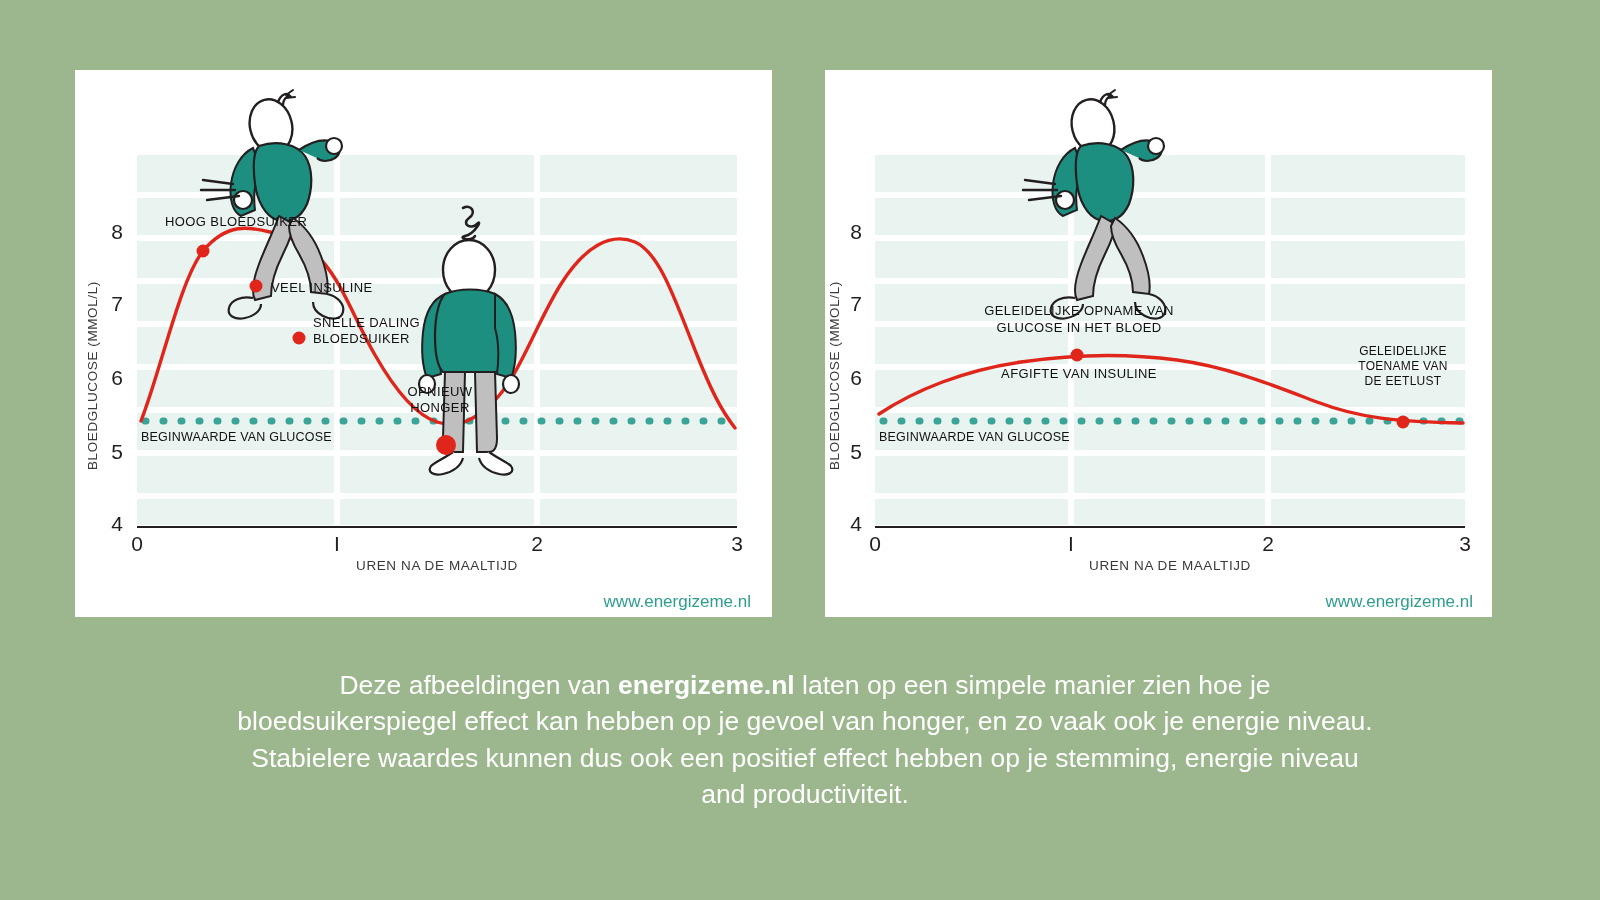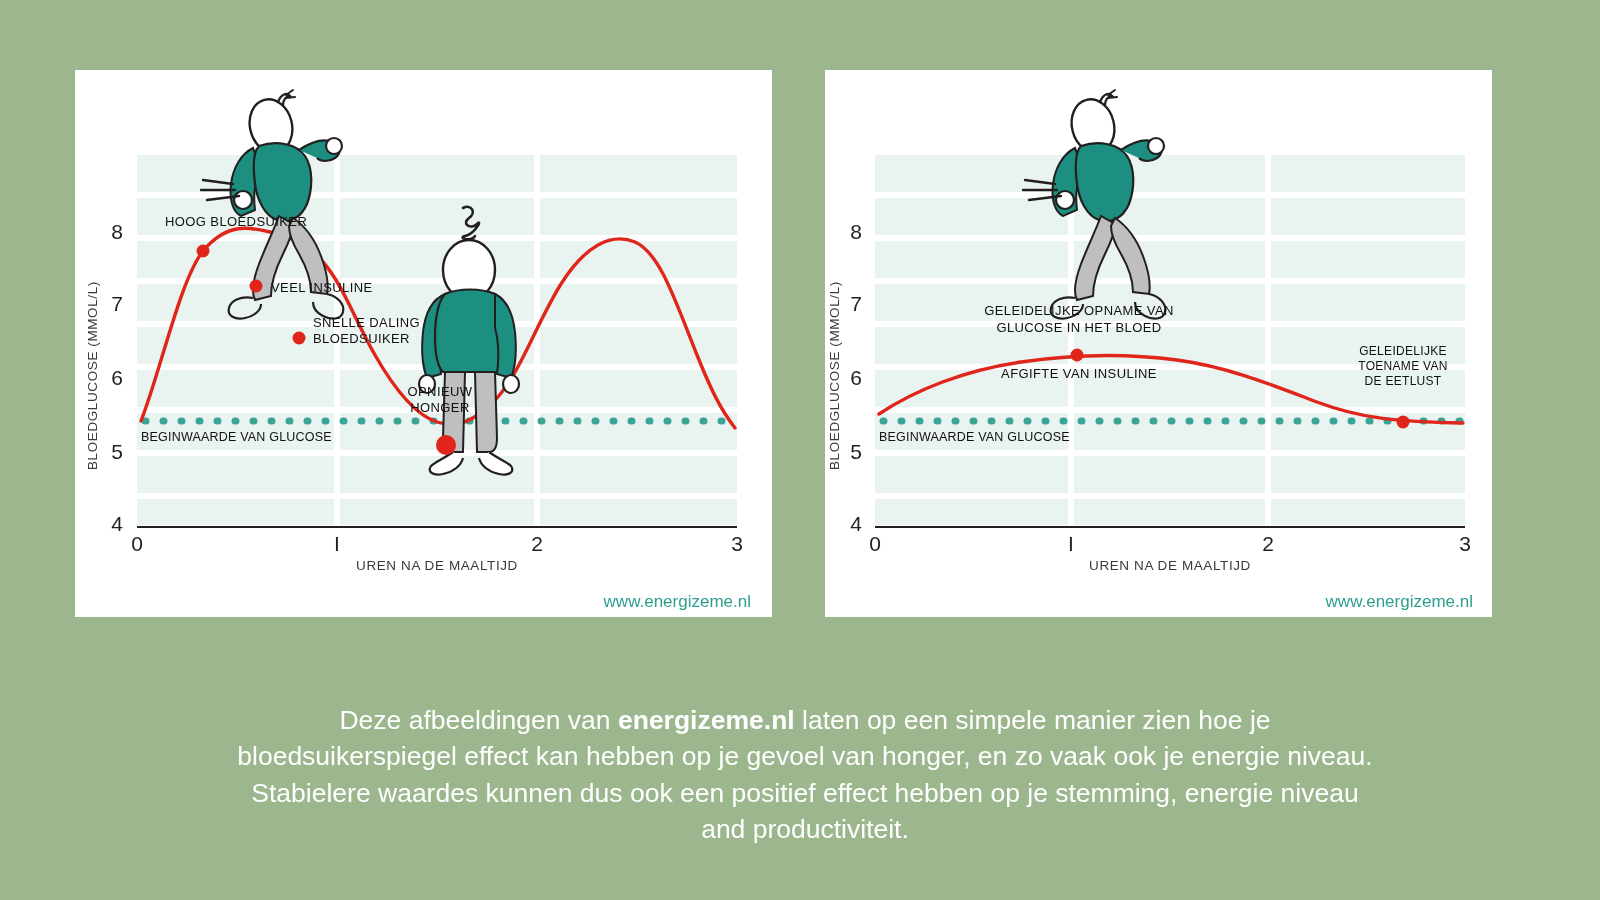--- a/index.html
+++ b/index.html
@@ -39,21 +39,21 @@
     font-family: "Liberation Sans", sans-serif;
     font-size: 12.5px; fill: #111111; letter-spacing: 0.2px;
   }
   .site-url {
     font-family: "Liberation Sans", sans-serif;
     font-size: 17px; fill: #2e9e8f;
   }
 
   .caption {
     position: absolute;
-    left: 230px; top: 702px; width: 1150px;
+    left: 230px; top: 667px; width: 1150px;
     text-align: center;
     color: #ffffff;
     font-size: 26.5px;
     line-height: 1.37;
     font-family: "Liberation Sans", sans-serif;
   }
   .caption b { font-weight: bold; }
 </style>
 </head>
 <body>

